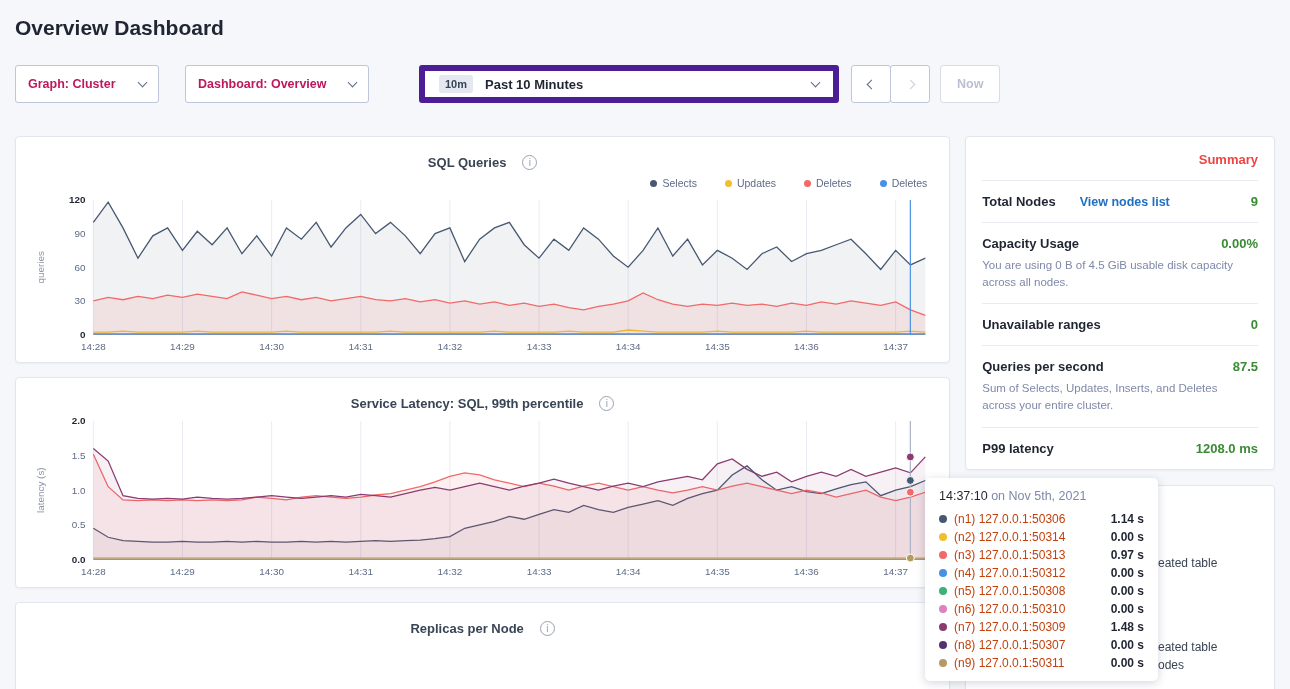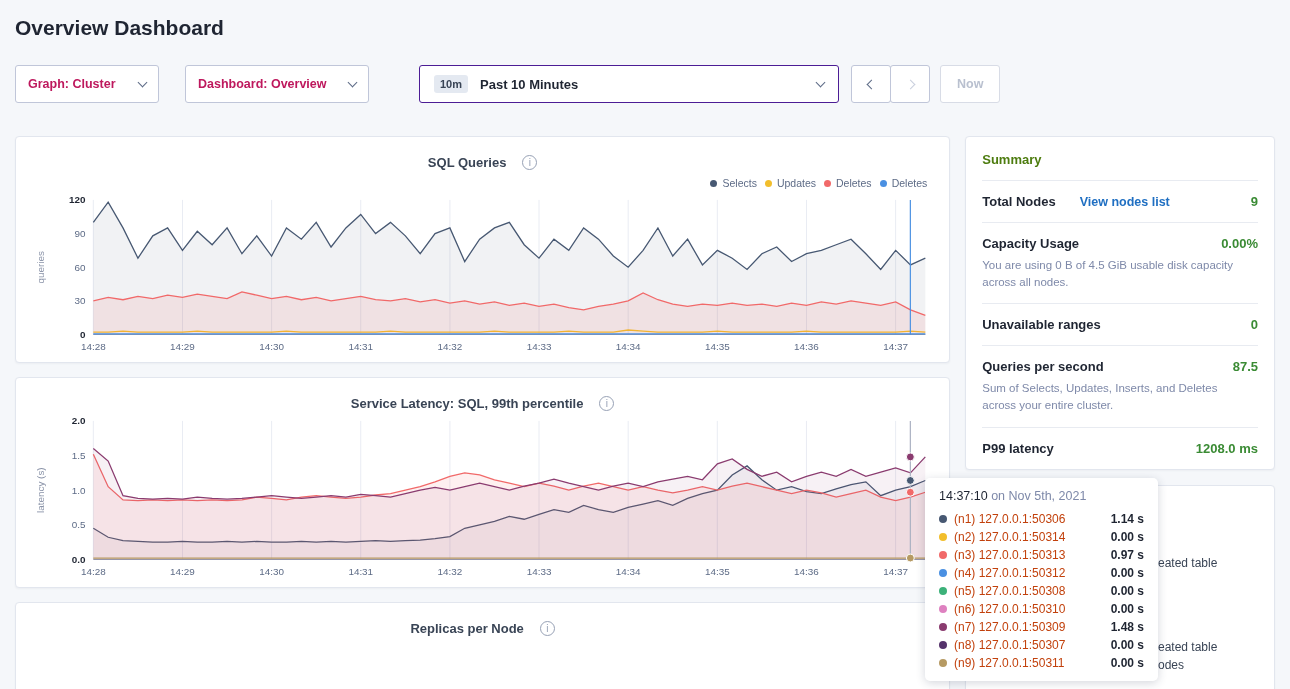--- a/index.html
+++ b/index.html
@@ -9,49 +9,49 @@
 .page-title{font-size:21px;line-height:26px;font-weight:700;color:#1f2532}
 .controls{display:flex;align-items:center;margin-top:24px}
 .dropdown{height:38px;background:#fff;border:1px solid #c0c6d9;border-radius:3px;display:flex;align-items:center;padding:0 12px;font-size:12.5px;font-weight:700;cursor:pointer;color:#be185d}
 .dd-graph{width:144px}
 .dd-dash{width:184px;margin-left:26px}
 .chev{display:inline-block;width:7px;height:7px;border-right:1.6px solid #5d6b86;border-bottom:1.6px solid #5d6b86}
 .chev-down{transform:rotate(45deg);margin-top:-3px}
 .chev-left{transform:rotate(135deg)}
 .chev-right{transform:rotate(-45deg)}
 .dropdown .chev{margin-left:auto}
-.time-picker{width:420px;height:38px;margin-left:50px;background:#fff;border:1px solid #4c1d95;border-radius:3px;display:flex;align-items:center;gap:12px;padding:0 14px;cursor:pointer}
+.time-picker{width:420px;height:38px;margin-left:50px;background:#fff;border:6px solid #4c1d95;border-radius:3px;display:flex;align-items:center;gap:12px;padding:0 14px;cursor:pointer}
 .time-badge{background:#e4e9f1;border-radius:3px;font-size:11px;font-weight:700;padding:3px 6px;color:#394455}
 .time-text{font-size:13px;font-weight:700;color:#1f2532}
 .time-picker .chev{margin-left:auto}
 .nav-group{display:flex;margin-left:12px}
 .nav-btn{width:40px;height:38px;background:#fff;border:1px solid #c0c6d9;border-radius:3px;display:flex;align-items:center;justify-content:center;cursor:pointer}
 .nav-btn + .nav-btn{margin-left:-1px}
 .nav-btn.disabled .chev{border-color:#c9cfdd}
 .now-btn{margin-left:10px;height:38px;padding:8px 16px;background:#fff;border:1px solid #d8dce6;border-radius:3px;font-size:12.5px;font-weight:700;color:#b9c0cf;cursor:default}
 .columns{display:flex;gap:15px;margin-top:33px}
 .main-col{width:945px;display:flex;flex-direction:column;gap:14px}
 .side-col{width:313px;display:flex;flex-direction:column;gap:15px}
 .card{background:#fff;border:1px solid #e2e6ee;border-radius:4px;box-shadow:0 1px 2px rgba(60,70,90,.05)}
 .chart-card{padding:10px 14px 4px}
 .chart-header{display:flex;align-items:center;justify-content:center;gap:16px;margin-top:8px}
 .chart-title{font-size:13px;font-weight:700;color:#394455}
 .info-icon{width:15px;height:15px;border:1px solid #97a1b5;border-radius:50%;color:#97a1b5;font-size:10px;line-height:13px;text-align:center;cursor:pointer;display:inline-block}
-.legend{display:flex;justify-content:flex-end;align-items:center;gap:8px;margin:6px 8px 0 0;height:14px}
+.legend{display:flex;justify-content:flex-end;align-items:center;gap:28px;margin:6px 8px 0 0;height:14px}
 .legend-item{display:flex;align-items:center;gap:5px;font-size:10.5px;color:#5d6b86;cursor:pointer}
 .dot{width:7px;height:7px;border-radius:50%;display:inline-block}
 svg.chart{display:block;width:100%;margin-top:2px}
 svg text{font-family:"Liberation Sans",sans-serif}
 .xt,.yt{font-size:10px;fill:#5d6b86}
 .yt-strong{font-size:10px;fill:#1f2532;font-weight:700}
 .axl{font-size:10px;fill:#8a93a8}
 .lat-svg{margin-top:22px}
 .replicas-card{min-height:120px}
 .sum-card{padding:0 16px}
-.sum-title{text-align:left;font-size:13px;font-weight:700;padding:15px 0 13px;color:#4d7c0f}
+.sum-title{text-align:right;font-size:13px;font-weight:700;padding:15px 0 13px;color:#ef4444}
 .sum-row{border-top:1px solid #e8ebf1;padding:13px 0}
 .sum-line{display:flex;align-items:baseline;gap:24px}
 .sum-label{font-size:13px;font-weight:700;color:#1f2532}
 .sum-link{font-size:12.5px;font-weight:700;color:#1f6fc2;text-decoration:none;cursor:pointer}
 .sum-value{margin-left:auto;font-size:13px;font-weight:700;color:#3a8b34}
 .sum-sub{font-size:11.5px;color:#7e89a9;line-height:1.45;margin-top:6px;max-width:258px}
 .events-card{flex:1;min-height:160px}
 .frag{position:absolute;font-size:12px;color:#394455;z-index:1;white-space:nowrap}
 .tooltip{position:absolute;left:925px;top:478px;width:233px;background:#fff;border-radius:5px;box-shadow:0 2px 10px rgba(40,50,80,.2);padding:11px 14px 9px;z-index:10}
 .tt-head{font-size:12.5px;color:#7e89a9;margin-bottom:7px}

